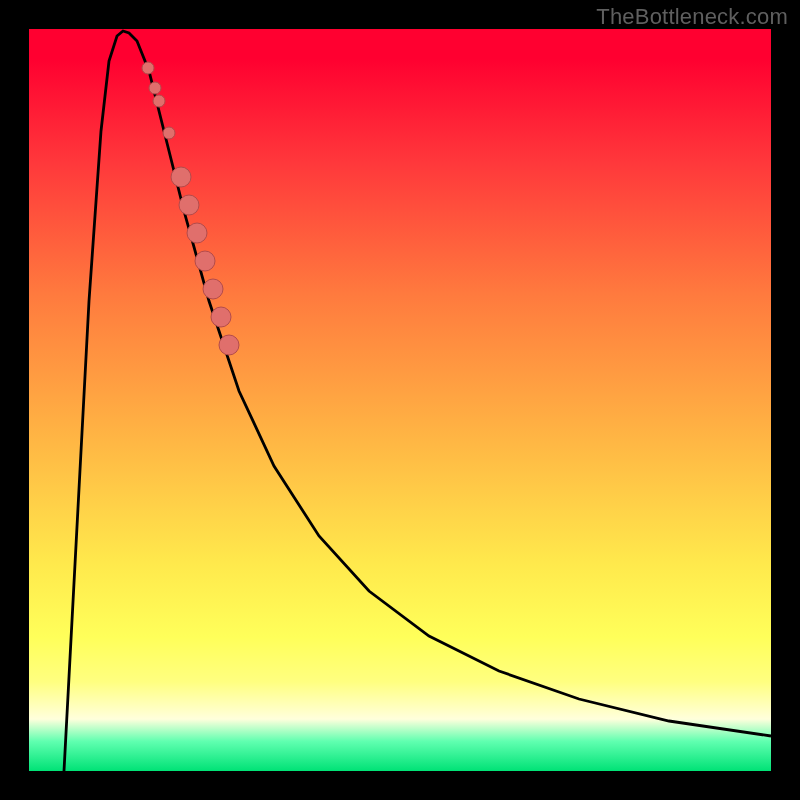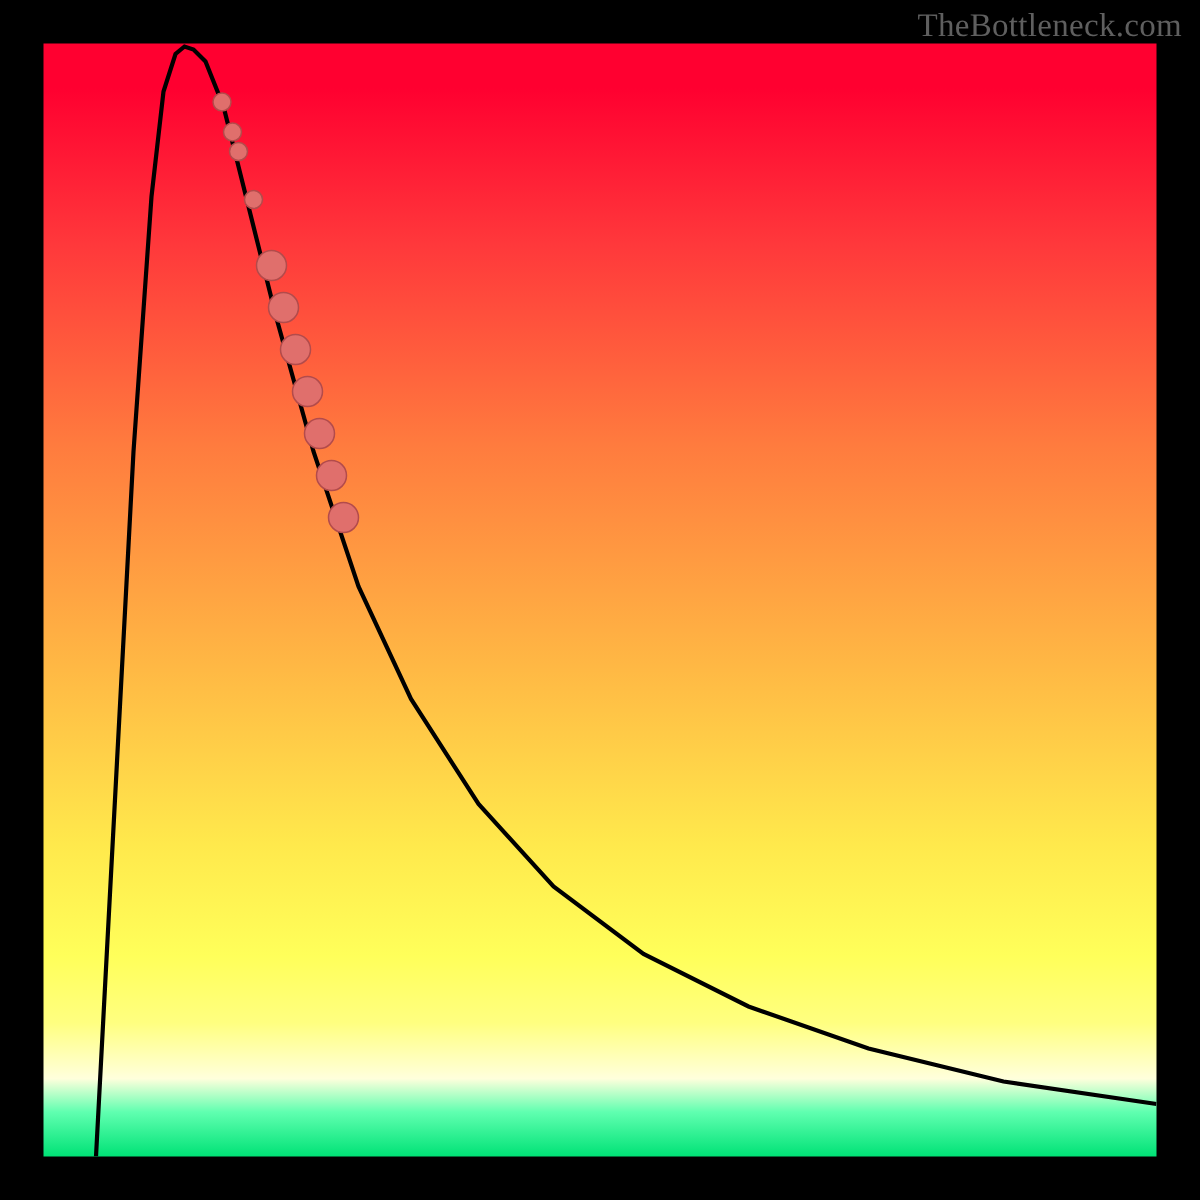--- a/index.html
+++ b/index.html
@@ -8,21 +8,20 @@
     width: 800px;
     height: 800px;
     overflow: hidden;
     font-family: Arial, Helvetica, sans-serif;
   }
   .frame {
     position: relative;
     width: 800px;
     height: 800px;
     background: #000;
-    font-family: Liberation Serif, serif;
   }
   .plot {
     position: absolute;
     left: 29px;
     top: 29px;
     width: 742px;
     height: 742px;
     background: linear-gradient(to bottom,
       #ff0030 0%,
       #ff0030 4%,

